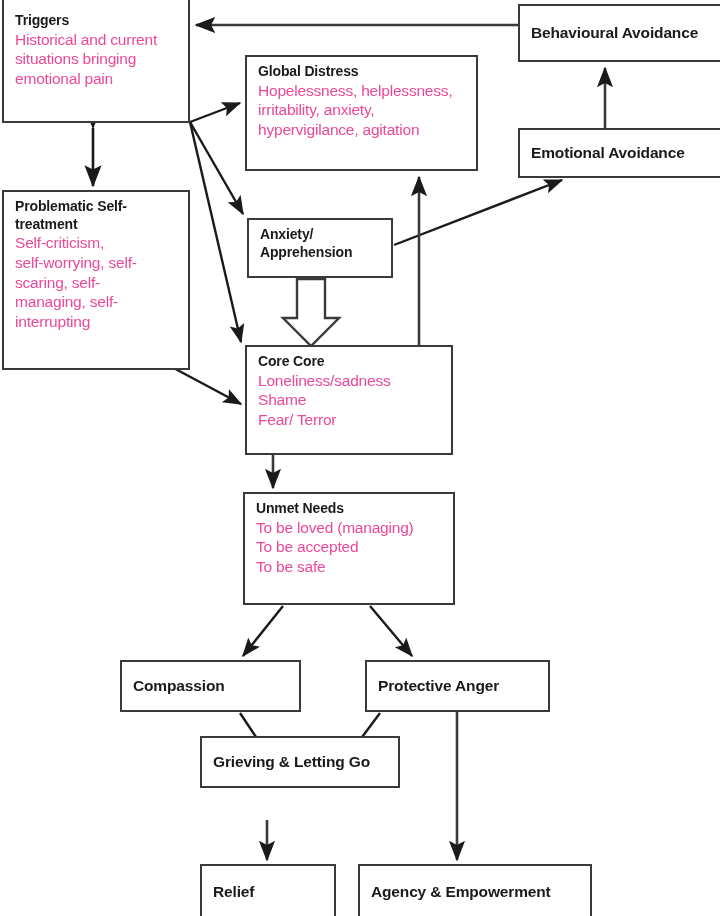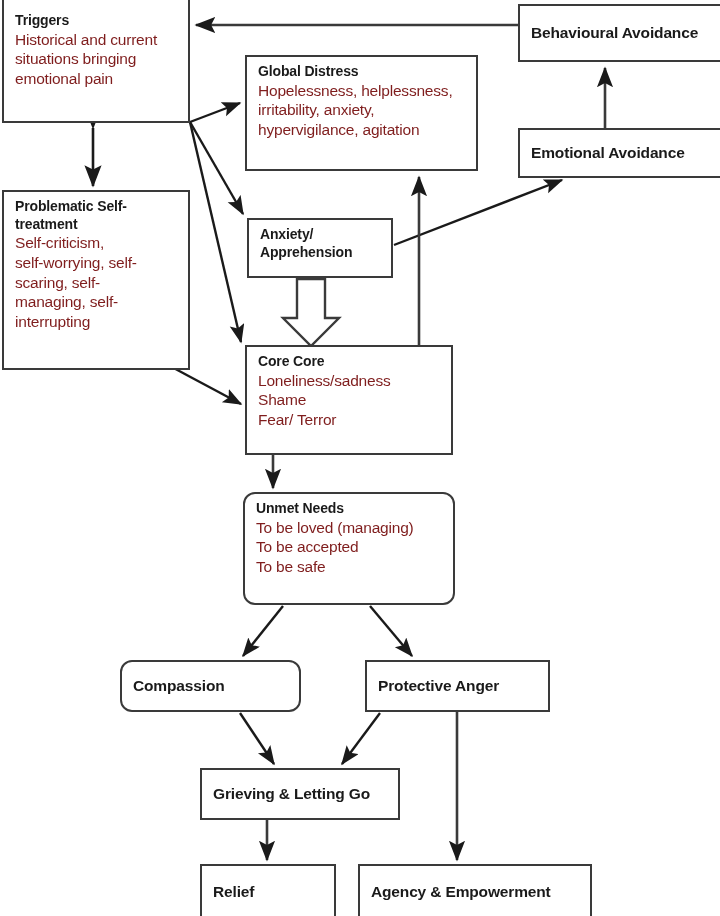--- a/index.html
+++ b/index.html
@@ -30,21 +30,21 @@
   }
   .node .title{
     font-weight:bold;
     color:#1a1a1a;
     font-size:14px;
     line-height:1.26;
     letter-spacing:-0.15px;
     white-space:pre-line;
   }
   .node .body{
-    color:#7f1d1d;
+    color:#ec4899;
     font-size:15.5px;
     line-height:1.27;
     letter-spacing:-0.2px;
     white-space:pre-line;
   }
   .node.centered{
     display:flex;
     align-items:center;
     padding-top:0;
     padding-bottom:0;
@@ -53,24 +53,24 @@
 
   
   #n-triggers          {left:2px;   top:-8px;  width:188px; height:131px;}
   #n-triggers .title   {padding-top:12px;}
   #n-global            {left:245px; top:55px;  width:233px; height:116px;}
   #n-behavioural       {left:518px; top:4px;   width:212px; height:58px;}
   #n-emotional         {left:518px; top:128px; width:212px; height:50px;}
   #n-problematic       {left:2px;   top:190px; width:188px; height:180px;}
   #n-anxiety           {left:247px; top:218px; width:146px; height:60px;}
   #n-corepain          {left:245px; top:345px; width:208px; height:110px;}
-  #n-unmet             {left:243px; top:492px; width:212px; height:113px;border-radius:12px;}
-  #n-compassion        {left:120px; top:660px; width:181px; height:52px;border-radius:12px;}
+  #n-unmet             {left:243px; top:492px; width:212px; height:113px;}
+  #n-compassion        {left:120px; top:660px; width:181px; height:52px;}
   #n-protective        {left:365px; top:660px; width:185px; height:52px;text-align:center;}
-  #n-grieving          {left:200px; top:768px; width:200px; height:52px;}
+  #n-grieving          {left:200px; top:736px; width:200px; height:52px;}
   #n-relief            {left:200px; top:864px; width:136px; height:60px;}
   #n-agency            {left:358px; top:864px; width:234px; height:60px;}
 
   #n-compassion .title,
   #n-protective .title,
   #n-grieving  .title,
   #n-relief    .title,
   #n-agency    .title,
   #n-behavioural .title,
   #n-emotional .title { font-size:15.5px; }

